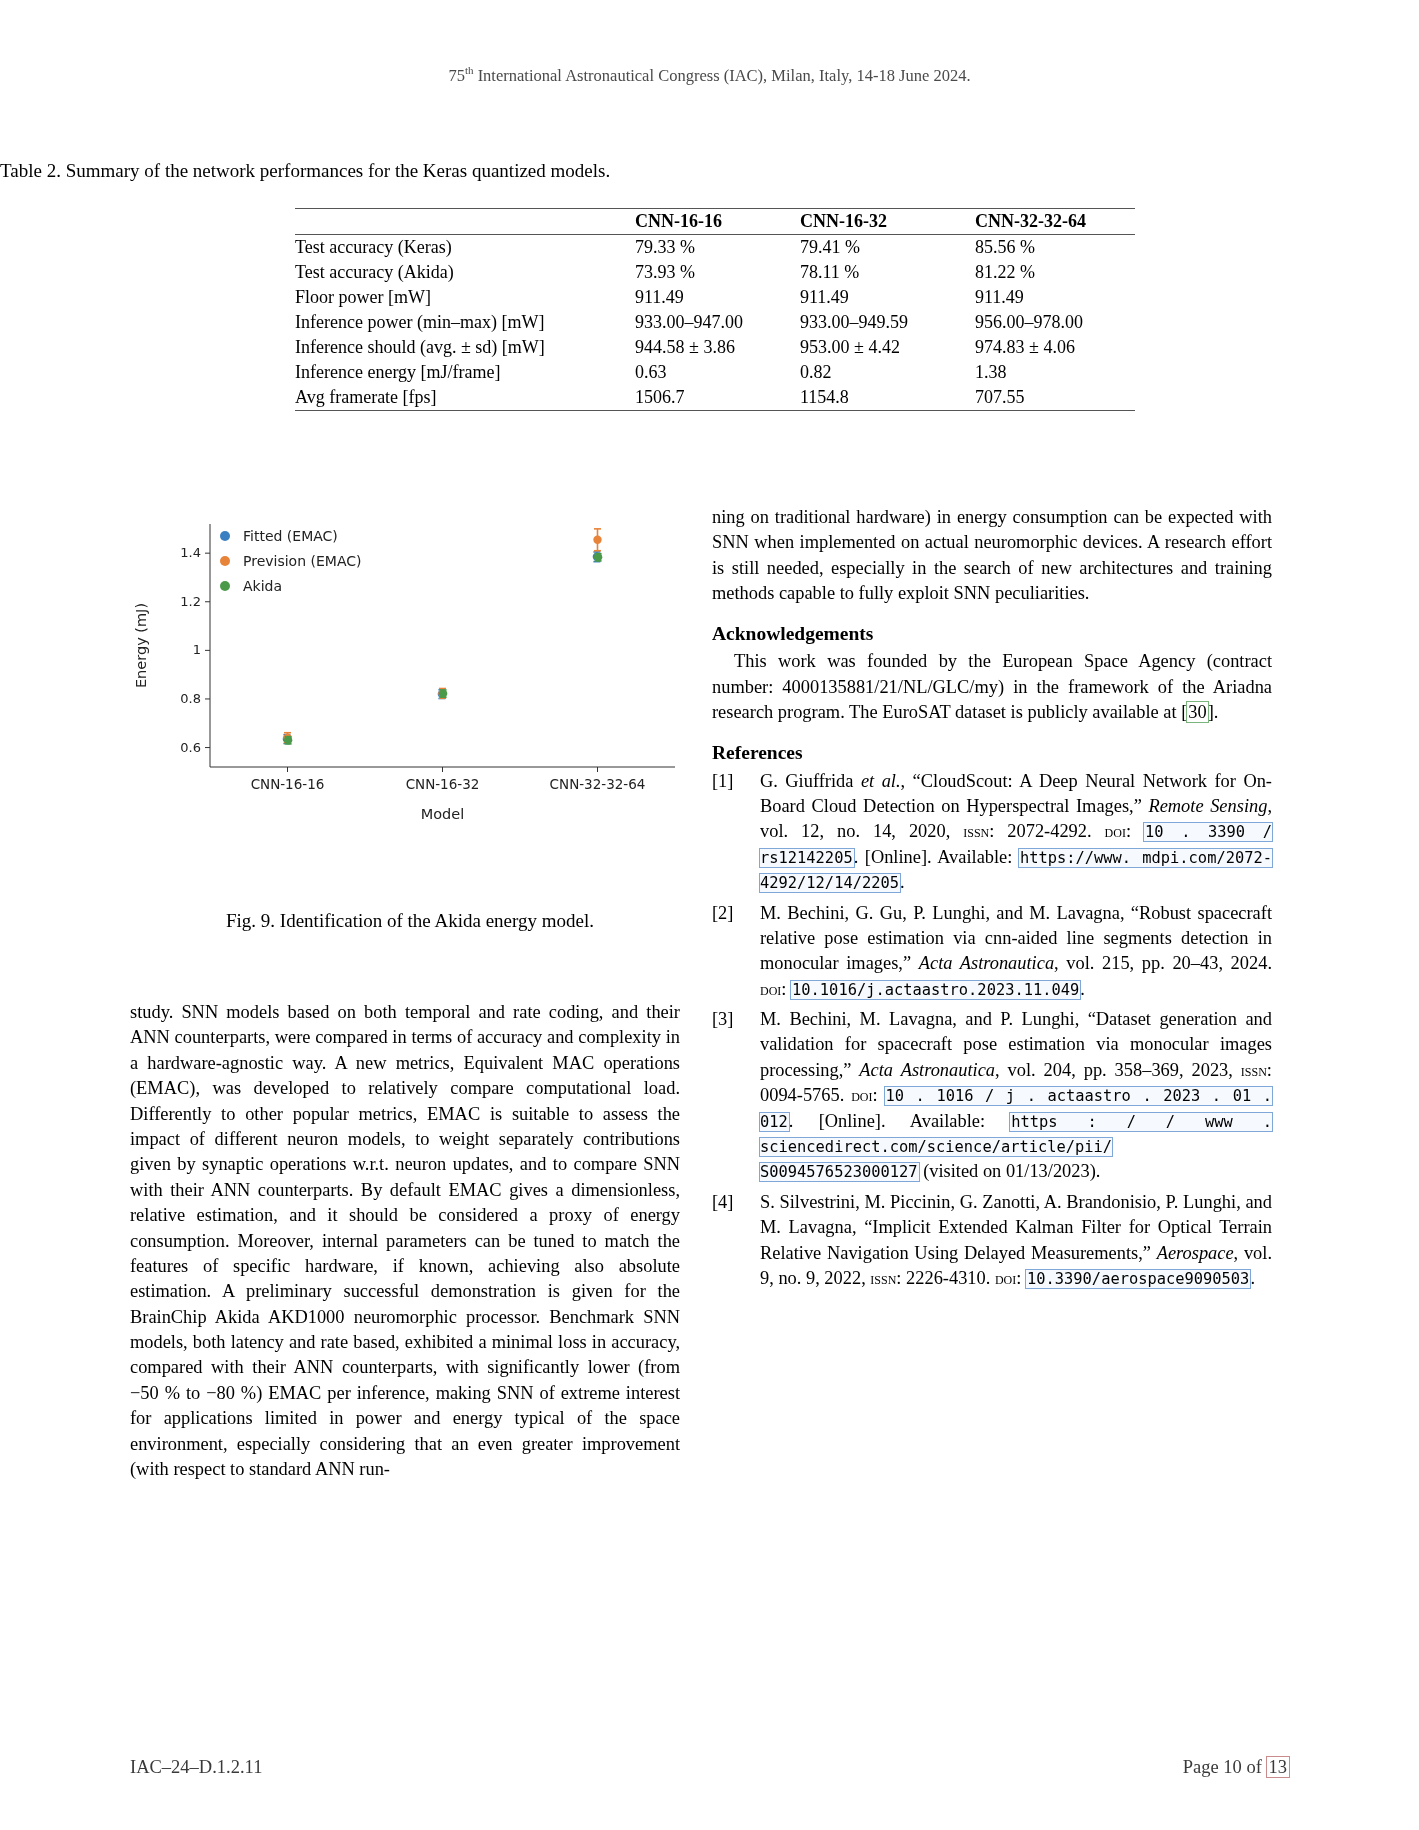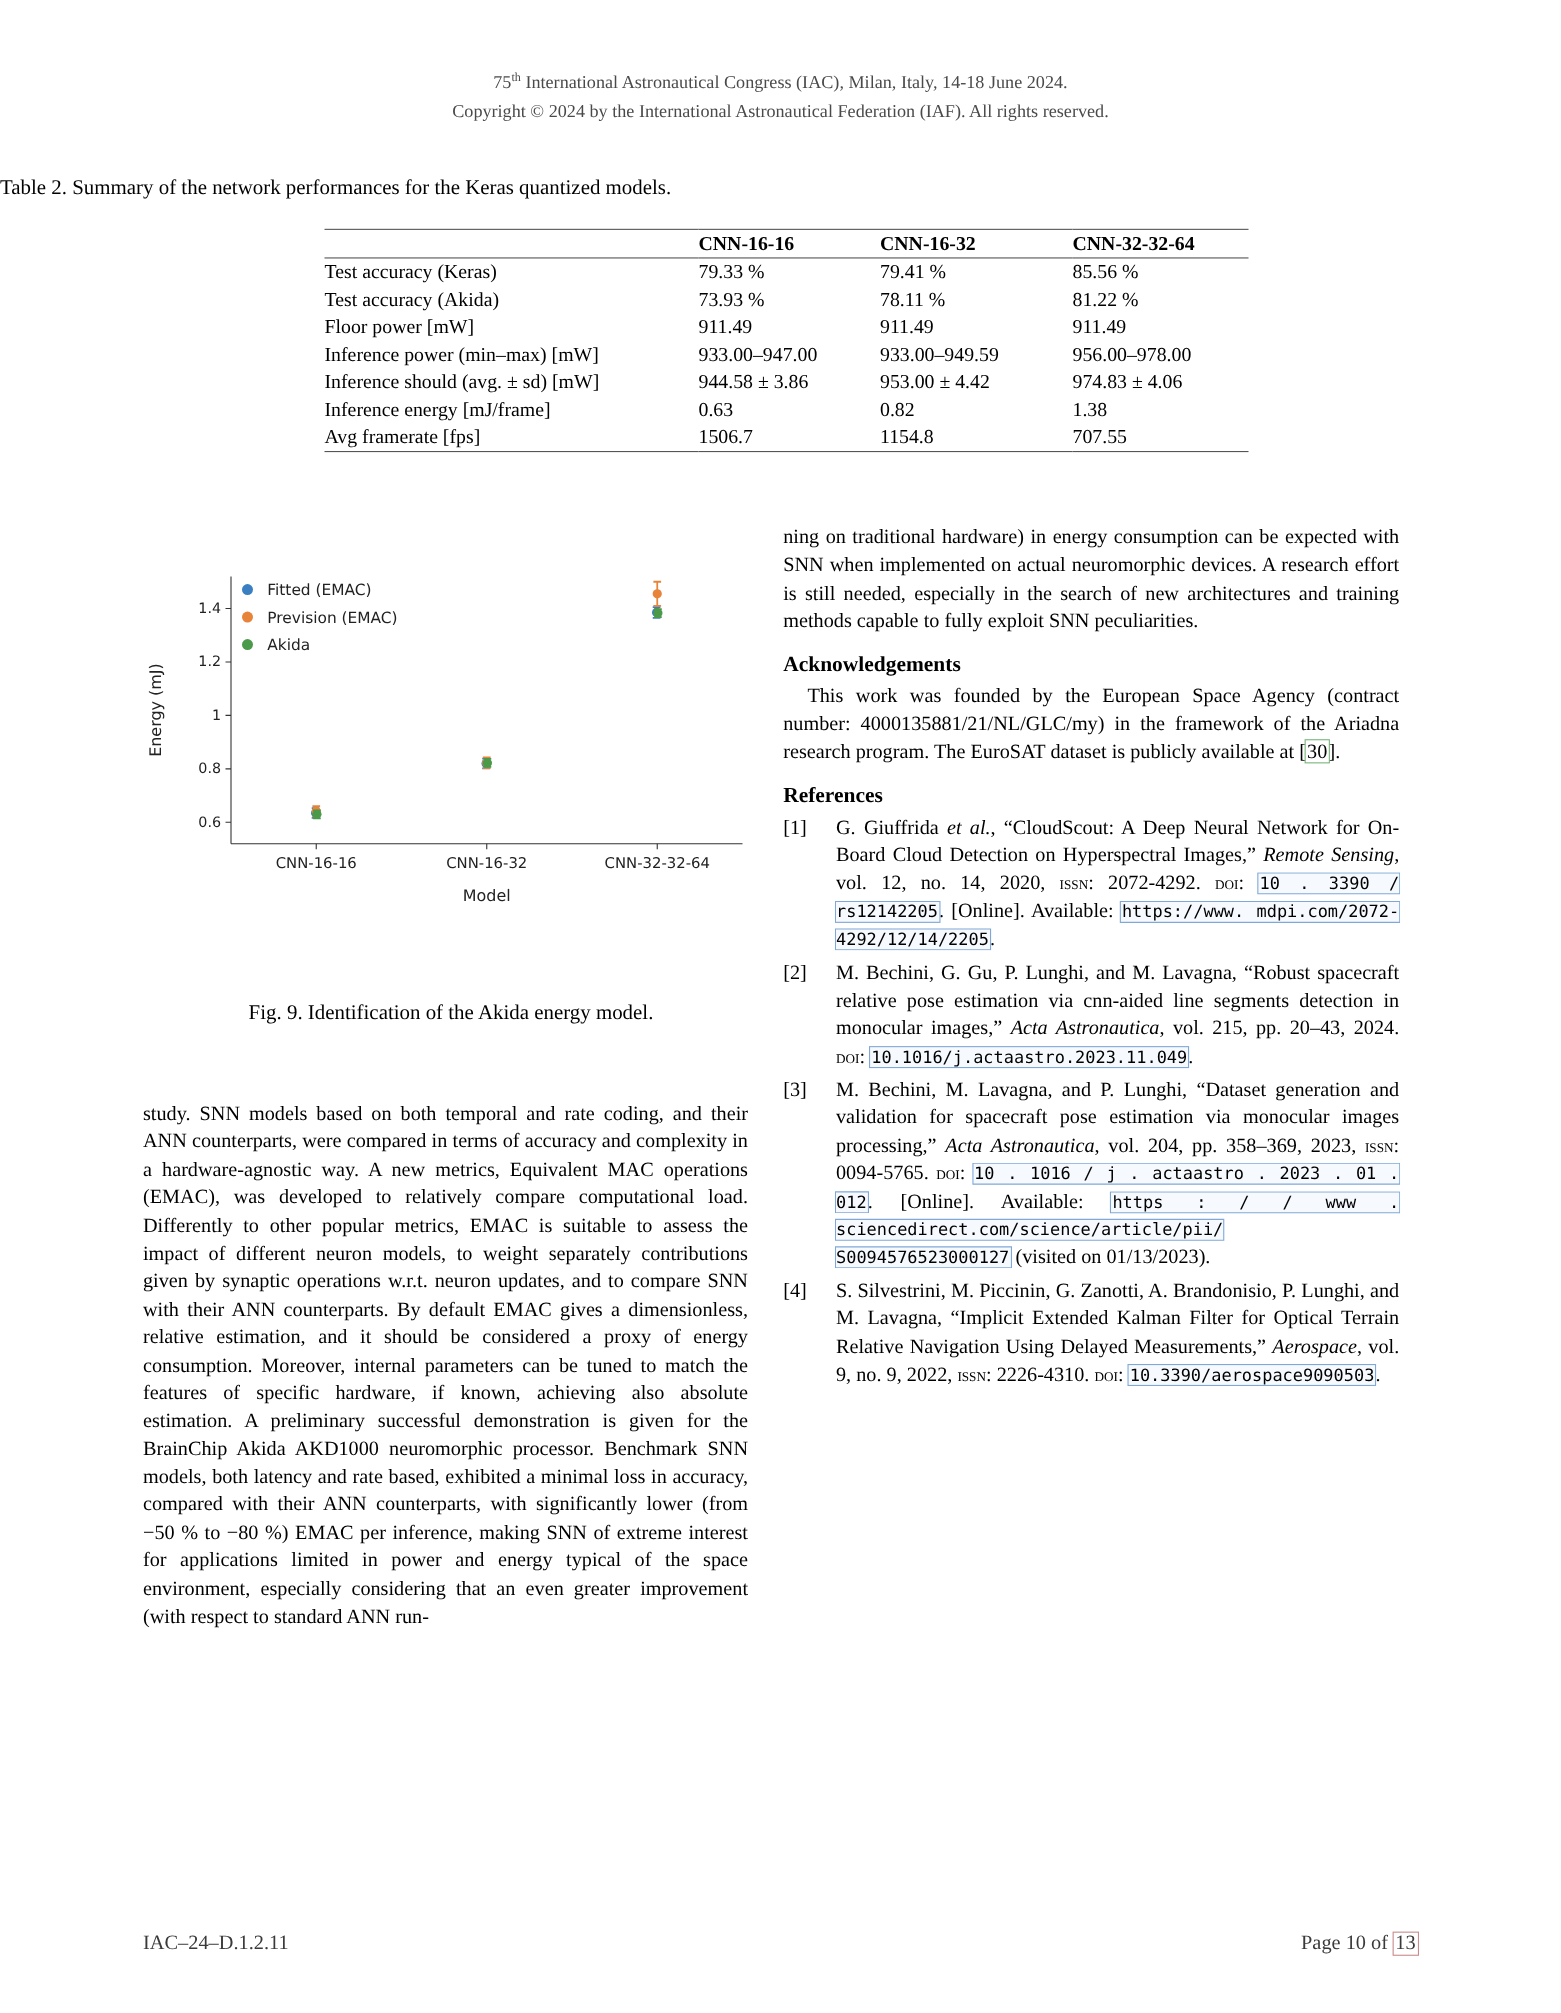--- a/index.html
+++ b/index.html
@@ -48,21 +48,21 @@
 
   
   .col-left {
     position:absolute; top:1000px; left:130px; width:550px;
     font-size:18.4px; line-height:1.38; text-align:justify;
     text-justify:inter-word; hyphens:auto;
   }
 
   
   .col-right {
-    position:absolute; top:476px; left:712px; width:560px;
+    position:absolute; top:505px; left:712px; width:560px;
     font-size:18.4px; line-height:1.38; text-align:justify; hyphens:auto;
   }
   .col-right p { margin:0; }
   .col-right .indent { text-indent:22px; }
   h3.section { font-size:19.5px; font-weight:bold; margin:14px 0 2px 0; text-align:left; }
   .refs { margin-top:2px; }
   .ref { position:relative; padding-left:48px; margin-bottom:5px; text-align:justify; }
   .ref .num { position:absolute; left:0; top:0; width:40px; text-align:left; }
   .mono { font-family:"DejaVu Sans Mono", monospace; font-size:15.4px; }
   .link-box { outline:1px solid #7fa8d8; background:rgba(220,235,250,0.25); padding:0 1px; }
@@ -85,21 +85,20 @@
 </style>
 </head>
 <body>
 
 <div class="page">
 
   <div class="header">
     <div>
       <span>75</span><sup>th</sup><span> International Astronautical Congress (IAC), Milan, Italy, 14-18 June 2024.</span>
     </div>
-    <div>Copyright © 2024 by the International Astronautical Federation (IAF). All rights reserved.</div>
   </div>
 
   <div class="table-caption">Table 2. Summary of the network performances for the Keras quantized models.</div>
 
   <div class="table-wrap">
     <table class="perf">
       <thead>
         <tr class="hrow rule-top rule-bot">
           <th class="c0"></th>
           <th class="c1">CNN-16-16</th>

